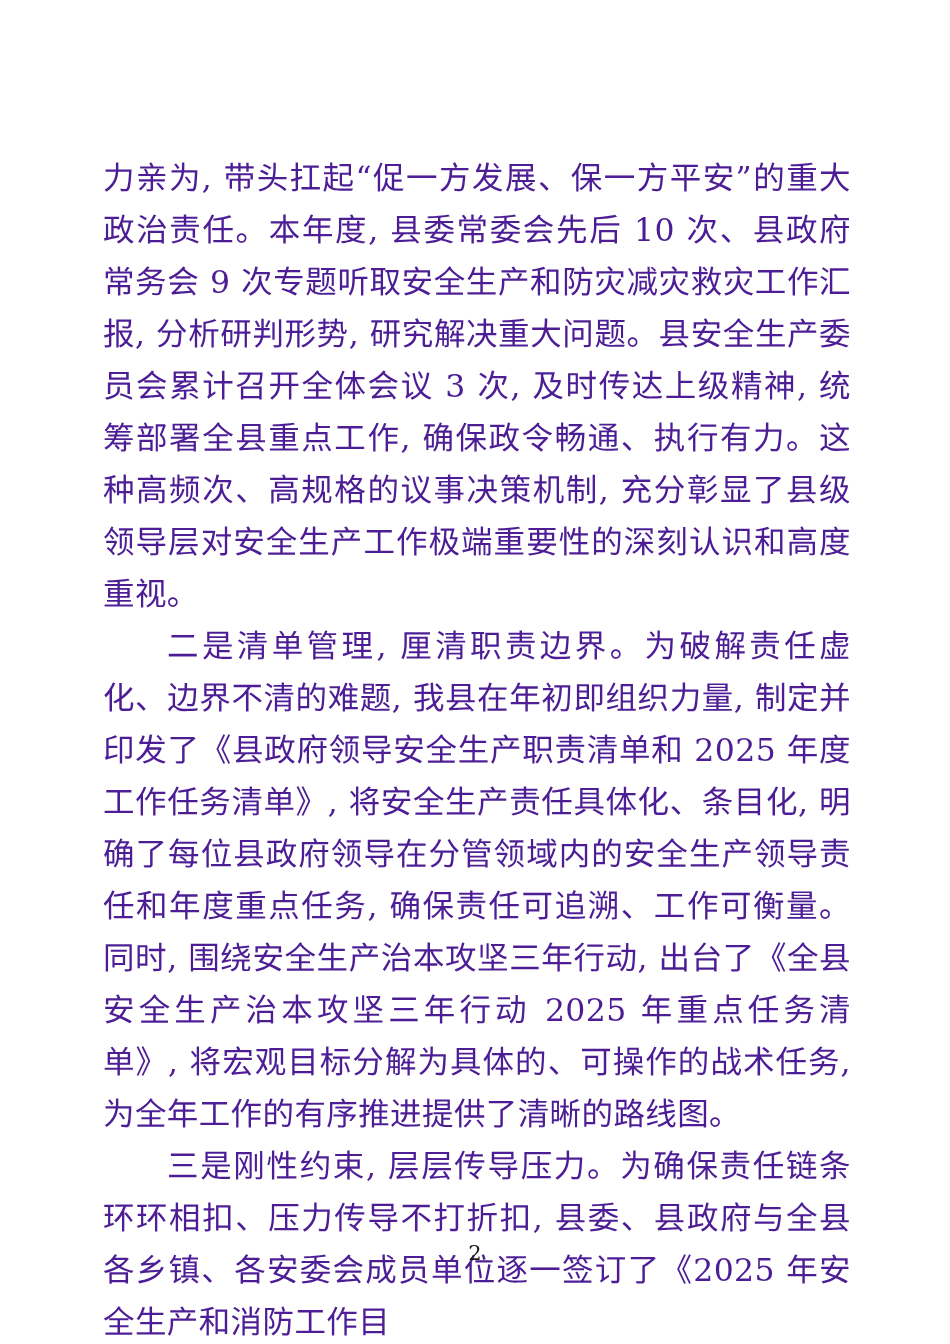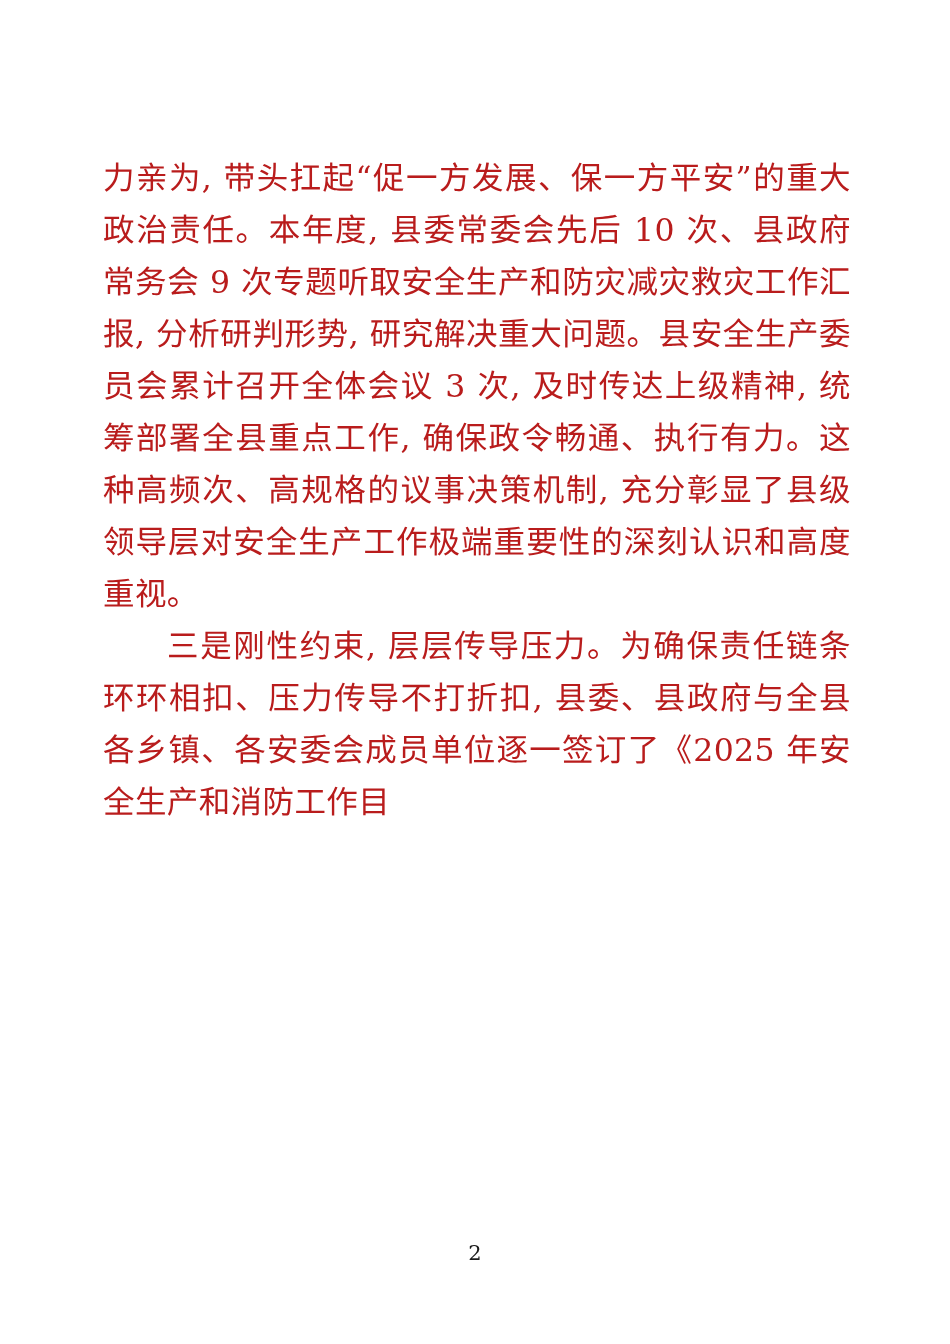--- a/index.html
+++ b/index.html
@@ -25,21 +25,21 @@
     top: 152px;
     width: 748px;
   }
 
   .para {
     margin: 0;
     padding: 0;
     font-family: "DejaVu Serif", "Liberation Serif", serif;
     font-size: 31.5px;
     line-height: 52px;
-    color: #b91c1c;
+    color: #4c1d95;
     text-align: justify;
     text-justify: inter-character;
     letter-spacing: 0.4px;
     font-weight: 400;
     -webkit-font-smoothing: antialiased;
   }
 
   .para.indented {
     text-indent: 64px;
   }
@@ -60,18 +60,19 @@
     line-height: 1;
   }
 </style>
 </head>
 <body>
 
 <div class="page">
 
   <div class="text-body">
     <p class="para cont">力亲为, 带头扛起“促一方发展、保一方平安”的重大政治责任。本年度, 县委常委会先后 10 次、县政府常务会 9 次专题听取安全生产和防灾减灾救灾工作汇报, 分析研判形势, 研究解决重大问题。县安全生产委员会累计召开全体会议 3 次, 及时传达上级精神, 统筹部署全县重点工作, 确保政令畅通、执行有力。这种高频次、高规格的议事决策机制, 充分彰显了县级领导层对安全生产工作极端重要性的深刻认识和高度重视。</p>
+    <p class="para indented">二是清单管理, 厘清职责边界。为破解责任虚化、边界不清的难题, 我县在年初即组织力量, 制定并印发了《县政府领导安全生产职责清单和 2025 年度工作任务清单》, 将安全生产责任具体化、条目化, 明确了每位县政府领导在分管领域内的安全生产领导责任和年度重点任务, 确保责任可追溯、工作可衡量。同时, 围绕安全生产治本攻坚三年行动, 出台了《全县安全生产治本攻坚三年行动 2025 年重点任务清单》, 将宏观目标分解为具体的、可操作的战术任务, 为全年工作的有序推进提供了清晰的路线图。</p>
     <p class="para indented">三是刚性约束, 层层传导压力。为确保责任链条环环相扣、压力传导不打折扣, 县委、县政府与全县各乡镇、各安委会成员单位逐一签订了《2025 年安全生产和消防工作目</p>
   </div>
 
   <div class="page-number">2</div>
 
 </div>
 
 </body></html>

